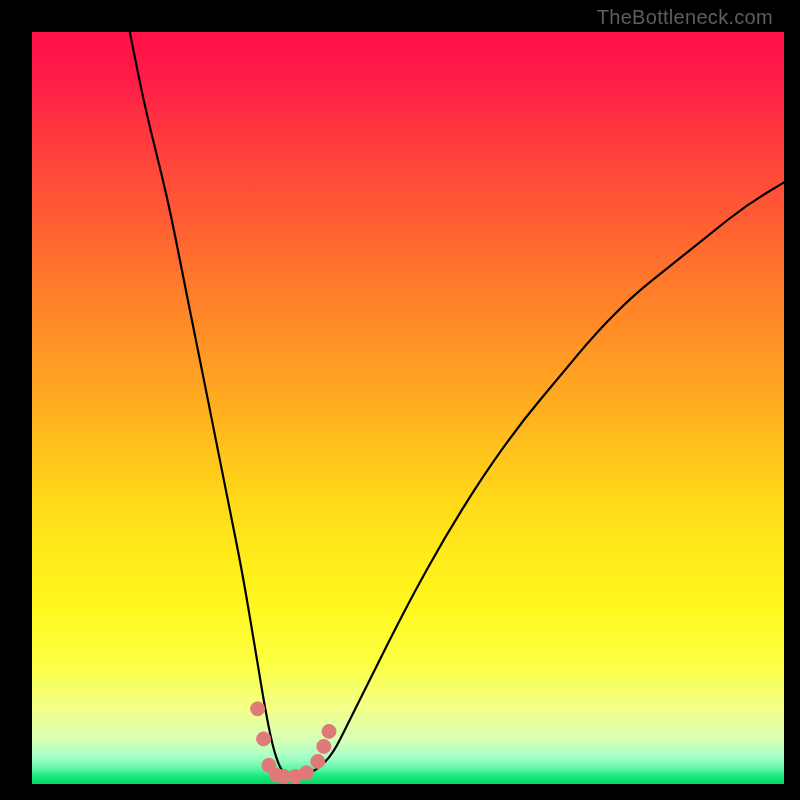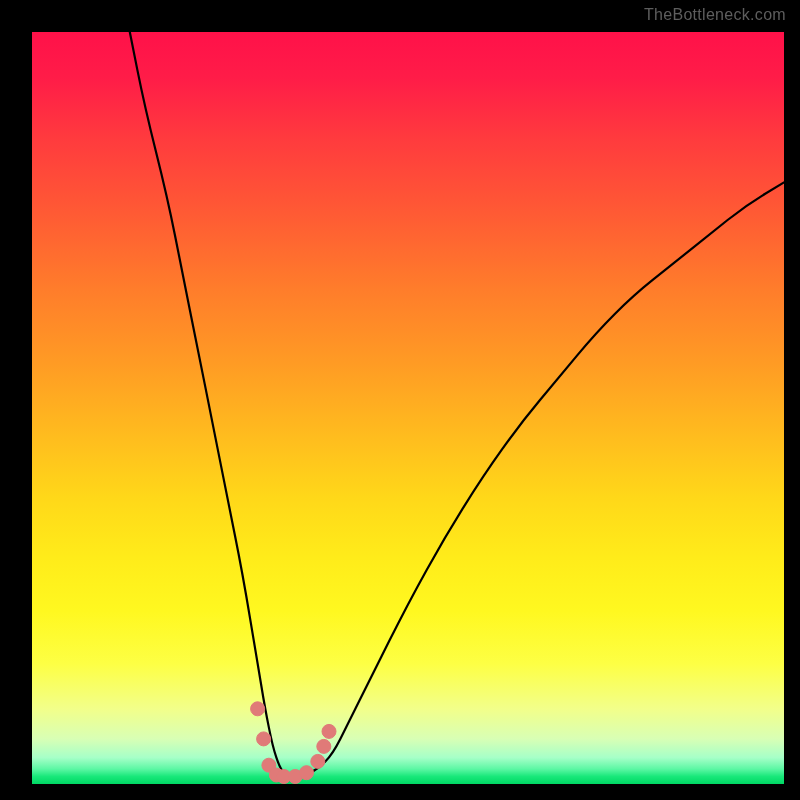--- a/index.html
+++ b/index.html
@@ -43,23 +43,23 @@
       #d8ffb5 94%,
       #a6ffc8 96.5%,
       #5cf7a4 98%,
       #18e87a 99%,
       #00d864 100%
     );
   }
   .watermark {
     position: absolute;
     top: 6px;
-    right: 14px;
+    right: 27px;
     color: #5e5e5e;
-    font-size: 16px;
+    font-size: 20px;
     letter-spacing: 0.3px;
     font-weight: 500;
     user-select: none;
   }
   svg.curve {
     position: absolute;
     left: 0;
     top: 0;
     width: 752px;
     height: 752px;

